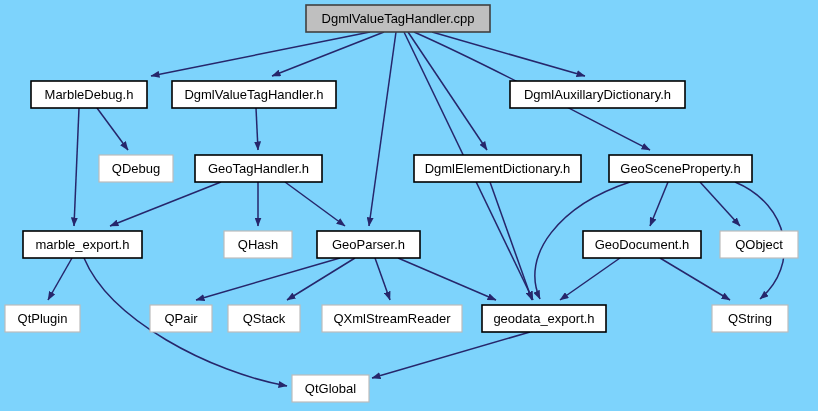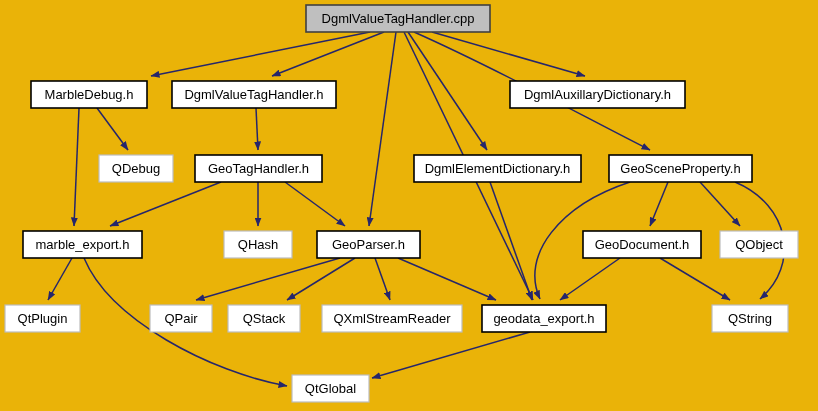--- a/index.html
+++ b/index.html
@@ -4,21 +4,21 @@
 <style>
   html, body {
     margin: 0;
     padding: 0;
     background: #ffffff;
   }
   #graph-root {
     position: relative;
     width: 818px;
     height: 411px;
-    background: #eab308;
+    background: #7dd3fc;
     font-family: "Liberation Sans", sans-serif;
     overflow: hidden;
   }
   svg#graph-canvas {
     position: absolute;
     top: 0;
     left: 0;
     width: 818px;
     height: 411px;
   }

